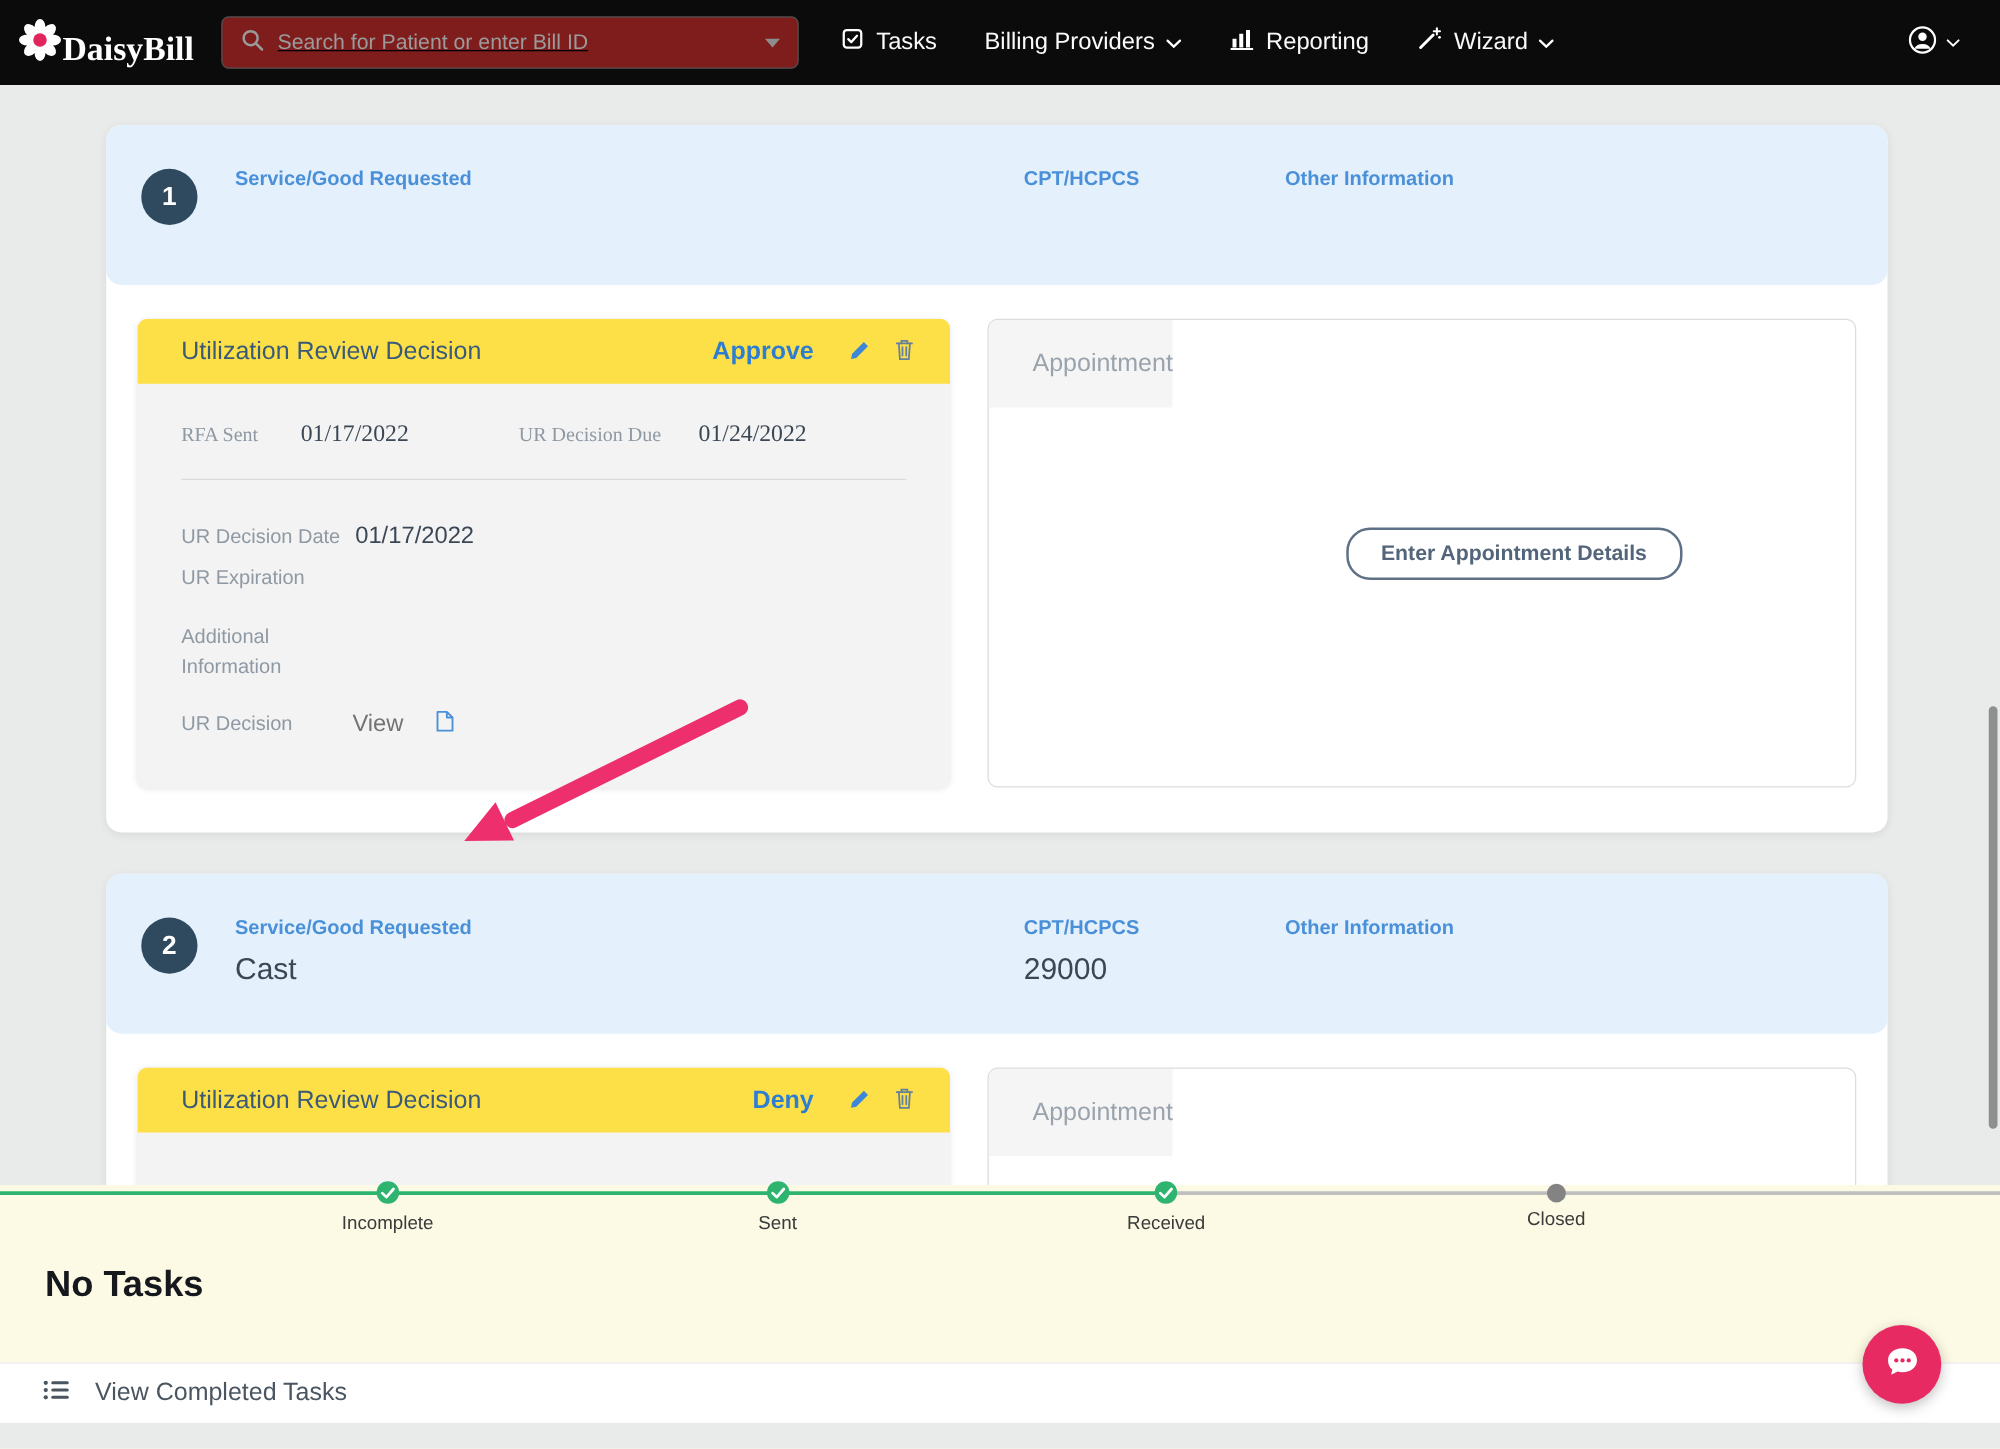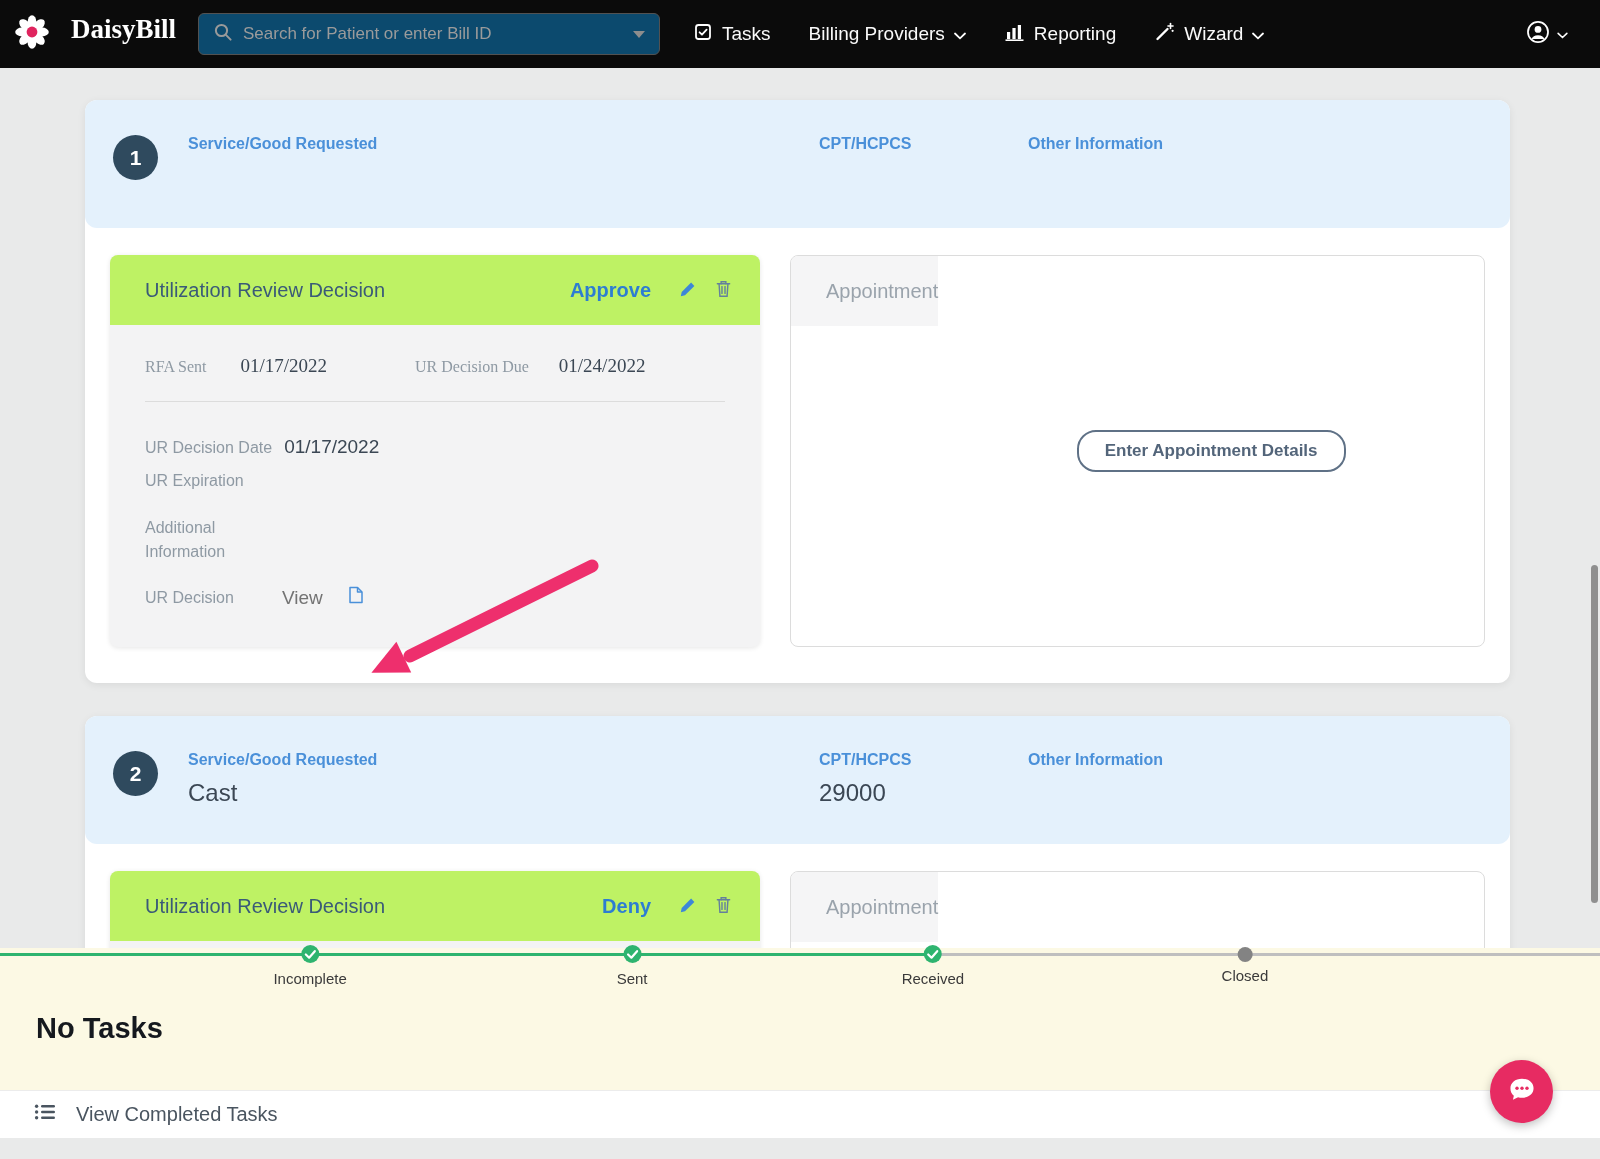--- a/index.html
+++ b/index.html
@@ -2,24 +2,24 @@
 <html><head>
 <meta charset="utf-8">
 <style>
   * { box-sizing: border-box; margin: 0; padding: 0; }
   html,body { width:1600px; height:1159px; }
   body { font-family: "Liberation Sans", sans-serif; }
   .page { position:relative; width:1600px; height:1159px; background:#e9eaea; overflow:hidden; }
 
   
   .nav { height:68px; background:#0b0b0b; display:flex; align-items:center; padding:0 14px; }
-  .brand { display:flex; align-items:flex-start; gap:21px; }
+  .brand { display:flex; align-items:flex-end; gap:0; }
   .brand-name { color:#fff; font-family:"Liberation Serif", serif; font-weight:bold; font-size:27px; }
-  .search-box { margin-left:22px; width:462px; height:42px; background:#0c4a6e; border:1px solid #525252;
-    border-radius:6px; display:flex; align-items:center; padding:0 14px; }
+  .search-box { margin-left:22px; width:462px; height:42px; background:#7f1d1d; border:1px solid #525252;
+    border-radius:6px; display:flex; align-items:center; padding:0 14px;text-decoration:underline; }
   .search-box input { flex:1; background:transparent; border:none; outline:none; color:#b5b5b5;
     font-size:17px; margin-left:10px; font-family:"Liberation Sans", sans-serif; }
   .search-box input::placeholder { color:#9b9b9b; }
   .search-caret { width:0; height:0; border-left:6px solid transparent; border-right:6px solid transparent;
     border-top:7px solid #8d8d8d; margin-left:8px; }
   .nav-links { display:flex; align-items:flex-start; margin-left:14px; }
   .nav-item { display:flex; align-items:center; gap:9px; padding:0 19px; color:#fafafa; font-size:19px; cursor:pointer; height:68px; }
   .spacer { flex:1; }
   .user-menu { display:flex; align-items:center; gap:7px; margin-right:18px; cursor:pointer; }
 
@@ -35,21 +35,21 @@
   .col-service { margin-left:30px; width:631px; }
   .col-cpt { width:209px; }
   .col-other { flex:1; }
   .col-label { color:#4a90d9; font-size:16px; font-weight:bold; }
   .col-value { color:#3b4754; font-size:24px; margin-top:10px; }
 
   .card-body { display:flex; gap:30px; padding:27px 25px 36px 25px; }
 
   .ur-panel { width:650px; border-radius:8px; background:#f3f3f4; overflow:hidden;
     box-shadow:0 1px 5px rgba(0,0,0,0.10); }
-  .ur-head { height:70px; background:#bef264; display:flex; align-items:center; padding:0 24px 0 35px; }
+  .ur-head { height:52px; background:#fde047; display:flex; align-items:center; padding:0 24px 0 35px; }
   .ur-title { color:#3a5a78; font-size:20px; flex:1; }
   .ur-decision { color:#2d7dd2; font-size:20px; font-weight:bold; margin-right:24px; }
   .icon-btn { background:none; border:none; cursor:pointer; padding:4px; display:flex; align-items:center; }
   .ur-body { padding:30px 35px 38px 35px; }
   .f-label { color:#8e99a3; font-size:16px; }
   .f-value { color:#3b4754; font-size:19px; }
   .row1 { display:flex; align-items:baseline; padding-bottom:24px; border-bottom:1px solid #dcdcdc;font-family:Liberation Serif, serif; }
   .row1 .v1 { margin-left:34px; }
   .row1 .l2 { margin-left:88px; }
   .row1 .v2 { margin-left:30px; }
@@ -352,21 +352,21 @@
 
       <div class="step" style="left:19.38%;">
         <div class="step-dot">
           <svg width="18" height="18" viewBox="0 0 18 18">
             <polyline points="4.5,9.5 7.8,12.7 13.5,6.2" fill="none" stroke="#ffffff" stroke-width="2.2" stroke-linecap="round" stroke-linejoin="round"></polyline>
           </svg>
         </div>
         <div class="step-label">Incomplete</div>
       </div>
 
-      <div class="step" style="left:38.88%;margin-left:10px;">
+      <div class="step" style="left:38.88%;">
         <div class="step-dot">
           <svg width="18" height="18" viewBox="0 0 18 18">
             <polyline points="4.5,9.5 7.8,12.7 13.5,6.2" fill="none" stroke="#ffffff" stroke-width="2.2" stroke-linecap="round" stroke-linejoin="round"></polyline>
           </svg>
         </div>
         <div class="step-label">Sent</div>
       </div>
 
       <div class="step" style="left:58.31%;">
         <div class="step-dot">

